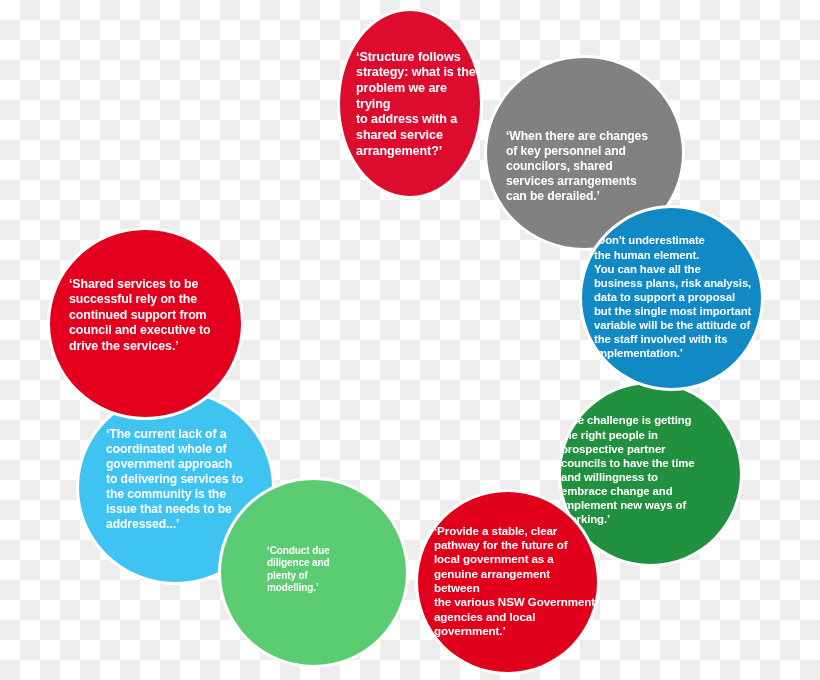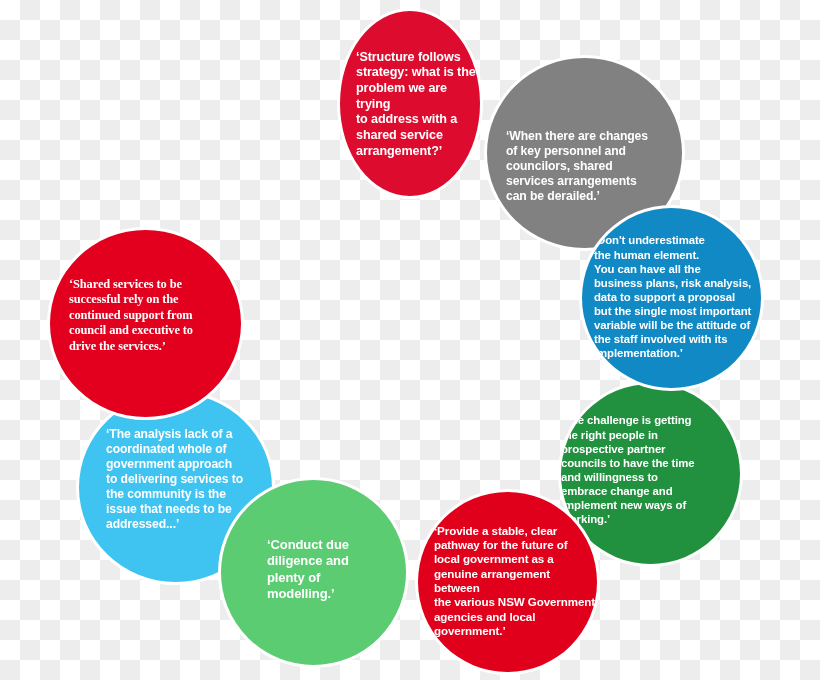--- a/index.html
+++ b/index.html
@@ -83,35 +83,35 @@
     background: #E1001B;
     z-index: 6;
   }
   #b-pathway .txt { font-size: 11.6px; padding-left: 16px; padding-bottom: 2px; }
 
   #b-diligence {
     left: 218px; top: 477px; width: 191px; height: 191px;
     background: #5BCC72;
     z-index: 5;
   }
-  #b-diligence .txt { font-size: 13px; padding-left: 46px; padding-bottom: 6px; }
+  #b-diligence .txt { font-size: 10px; padding-left: 46px; padding-bottom: 6px; }
 
   #b-coordinated {
     left: 76px; top: 390px; width: 199px; height: 195px;
     background: #3FC3F0;
     z-index: 4;
   }
   #b-coordinated .txt { font-size: 12.2px; padding-left: 27px; padding-bottom: 16px; }
 
   #b-shared {
     left: 47px; top: 227px; width: 197px; height: 193px;
     background: #E3001F;
     z-index: 5;
   }
-  #b-shared .txt { font-size: 12.4px; padding-left: 19px; padding-bottom: 16px; font-family: Liberation Serif, serif; }
+  #b-shared .txt { font-size: 12.4px; padding-left: 19px; padding-bottom: 16px; }
 </style>
 </head>
 <body>
 
 <div id="canvas">
 
   <div class="bubble" id="b-structure" style="background: rgb(221, 11, 46);">
     <span class="txt">‘Structure follows
 strategy: what is the
 problem we are trying
@@ -163,21 +163,21 @@
   </div>
 
   <div class="bubble" id="b-diligence" style="background: rgb(91, 204, 114);">
     <span class="txt">‘Conduct due
 diligence and
 plenty of
 modelling.’</span>
   </div>
 
   <div class="bubble" id="b-coordinated" style="background: rgb(63, 195, 240);">
-    <span class="txt">‘The analysis lack of a
+    <span class="txt">‘The current lack of a
 coordinated whole of
 government approach
 to delivering services to
 the community is the
 issue that needs to be
 addressed...’</span>
   </div>
 
   <div class="bubble" id="b-shared" style="background: rgb(227, 0, 31);">
     <span class="txt">‘Shared services to be

